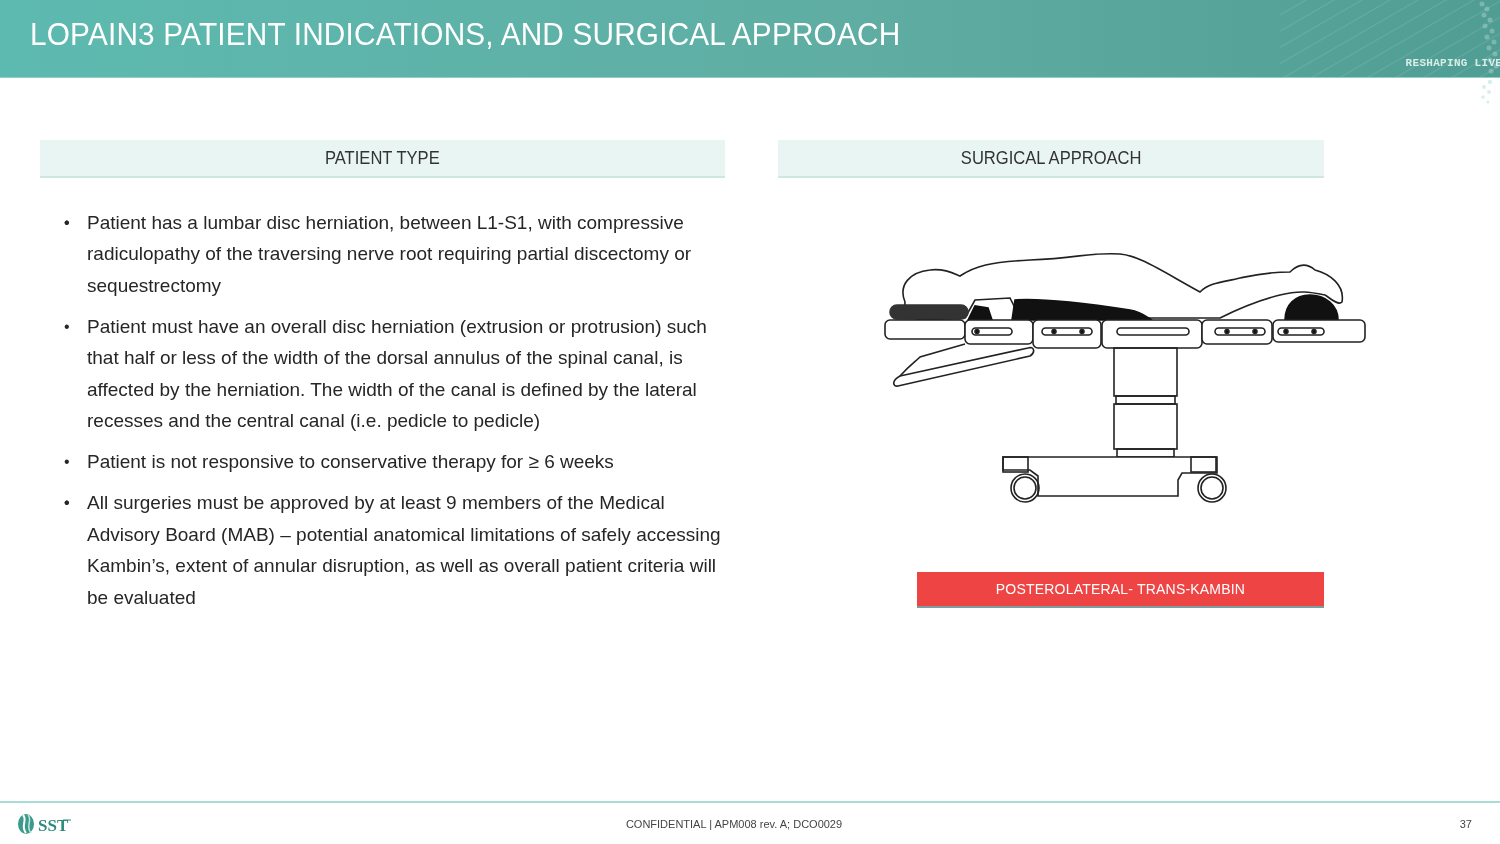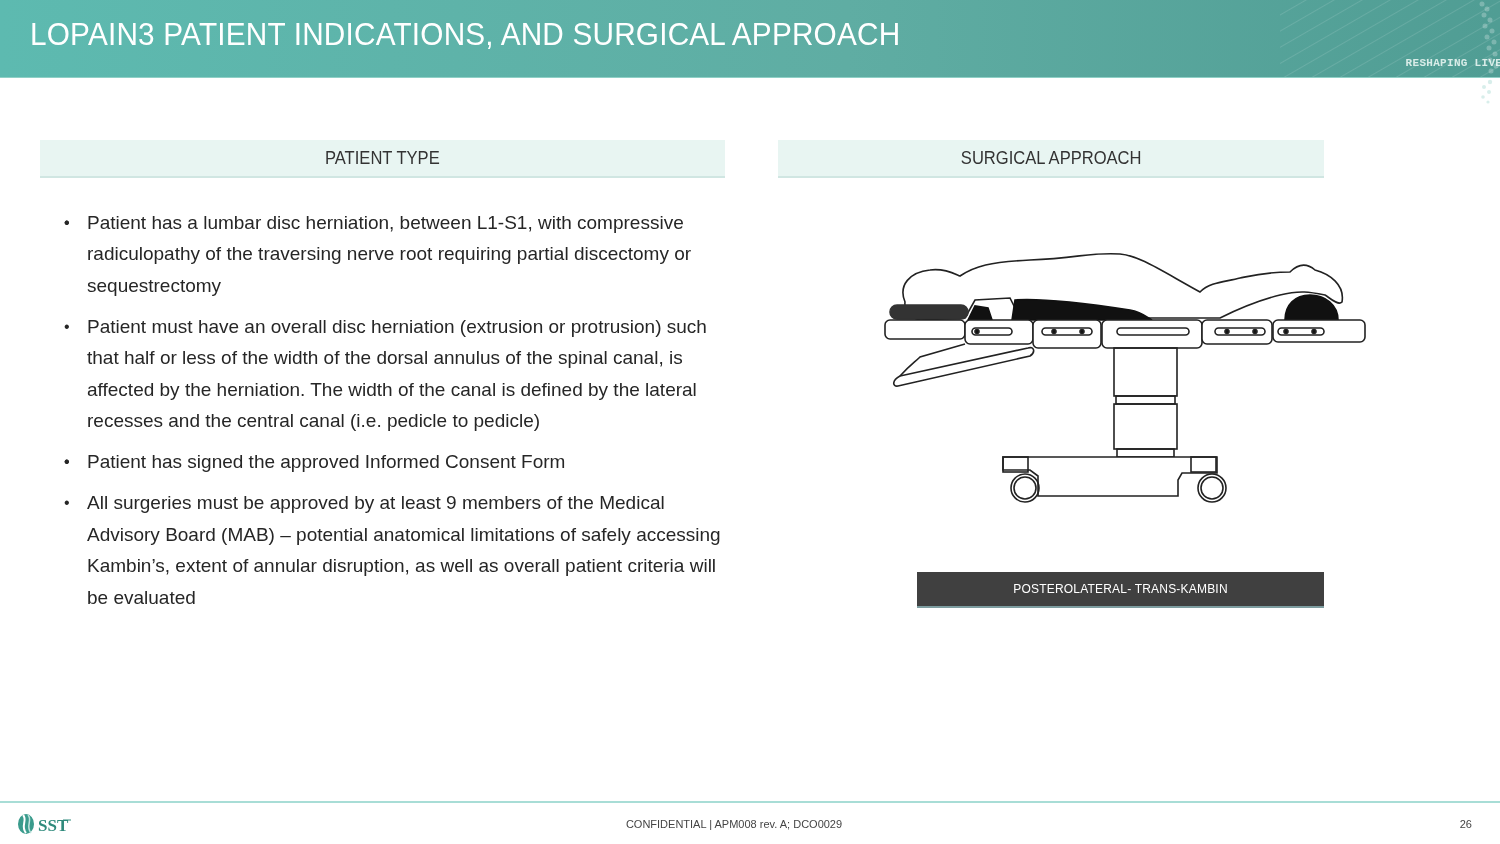--- a/index.html
+++ b/index.html
@@ -47,23 +47,23 @@
   }
   .content .intro { margin: 0 0 9px 0; }
   .content ul { list-style: none; margin: 0; padding: 0; }
   .content li { position: relative; padding-left: 35px; margin-bottom: 9.5px; }
   .content li .bullet { position: absolute; left: 12px; top: 0; font-size: 16px; }
 
   .illustration { position: absolute; left: 880px; top: 240px; width: 500px; height: 280px; }
 
   .approach-label {
     position: absolute; left: 917px; top: 572px; width: 407px; height: 34px;
-    background: #404040; border-bottom: 2px solid #7d9da0;
+    background: #ef4444; border-bottom: 2px solid #7d9da0;
     display: flex; align-items: center; justify-content: center;
-    color: #ffffff; font-size: 12px; letter-spacing: 0.2px;
+    color: #ffffff; font-size: 14px; letter-spacing: 0.2px;
   }
 
   .footer-line { position: absolute; left: 0; top: 801px; width: 1500px; height: 2px; background: #a8ddd6; }
   .logo { position: absolute; left: 16px; top: 812px; width: 56px; height: 24px; }
   .confidential { position: absolute; left: 0; width: 1468px; top: 818px; text-align: center; font-size: 11px; color: #444; }
   .page-num { position: absolute; right: 28px; top: 818px; font-size: 11px; color: #444; }
 </style>
 </head>
 <body>
 
@@ -102,22 +102,22 @@
 </div>
 <div class="sec-head right-head">
   <span>SURGICAL APPROACH</span>
 </div>
 
 <div class="content">
   <ul>
     <li><span class="bullet">•</span></li>
     <li><span class="bullet">•</span><span>Patient has a lumbar disc herniation, between L1-S1, with compressive radiculopathy of the traversing nerve root requiring partial discectomy or sequestrectomy</span></li>
     <li><span class="bullet">•</span><span>Patient must have an overall disc herniation (extrusion or protrusion) such that half or less of the width of the dorsal annulus of the spinal canal, is affected by the herniation. The width of the canal is defined by the lateral recesses and the central canal (i.e. pedicle to pedicle)</span></li>
+    <li><span class="bullet">•</span><span>Patient is not responsive to conservative therapy for ≥ 6 weeks</span></li>
     <li><span class="bullet">•</span></li>
-    <li><span class="bullet">•</span><span>Patient has signed the approved Informed Consent Form</span></li>
     <li><span class="bullet">•</span><span>All surgeries must be approved by at least 9 members of the Medical Advisory Board (MAB) – potential anatomical limitations of safely accessing Kambin’s, extent of annular disruption, as well as overall patient criteria will be evaluated</span></li>
   </ul>
 </div>
 
 <svg class="illustration" viewBox="0 0 500 280" fill="none" stroke="#222" stroke-width="1.6">
 
   <path d="M25 62 C18 45,30 32,50 30 C65 28,75 34,80 36 C95 26,110 22,150 20 C200 18,210 12,240 14 C260 16,280 30,320 52 C330 42,345 42,360 38 C370 36,385 32,410 32 C420 22,428 24,435 30 C450 34,465 45,462 62 C458 66,450 58,445 55 C430 52,420 50,400 55 C380 60,360 68,340 78 L140 78 L130 58 L95 60 L85 78 L40 80 C30 78,24 70,25 62 Z" fill="#ffffff"></path>
 
   <rect x="10" y="65" width="78" height="14" rx="7" fill="#333" stroke="#333"></rect>
   <path d="M88 80 L95 66 L108 68 L112 80 Z" fill="#111" stroke="#111"></path>
@@ -165,13 +165,13 @@
 
 <div class="footer-line"></div>
 <svg class="logo" viewBox="0 0 56 24">
   <ellipse cx="10" cy="12" rx="8" ry="10" fill="#3a9b8c"></ellipse>
   <path d="M7 3 C12 8,4 14,10 21" stroke="#ffffff" stroke-width="2" fill="none"></path>
   <path d="M12 3 C17 8,9 14,15 21" stroke="#bfe3de" stroke-width="1.5" fill="none"></path>
   <text x="22" y="19" font-family="Liberation Serif, serif" font-weight="bold" font-size="17" fill="#2f8a7c">SST</text>
   <line x1="47" y1="8" x2="55" y2="8" stroke="#2f8a7c" stroke-width="1"></line>
 </svg>
 <div class="confidential">CONFIDENTIAL | APM008 rev. A; DCO0029</div>
-<div class="page-num">26</div>
+<div class="page-num">37</div>
 
 </body></html>

